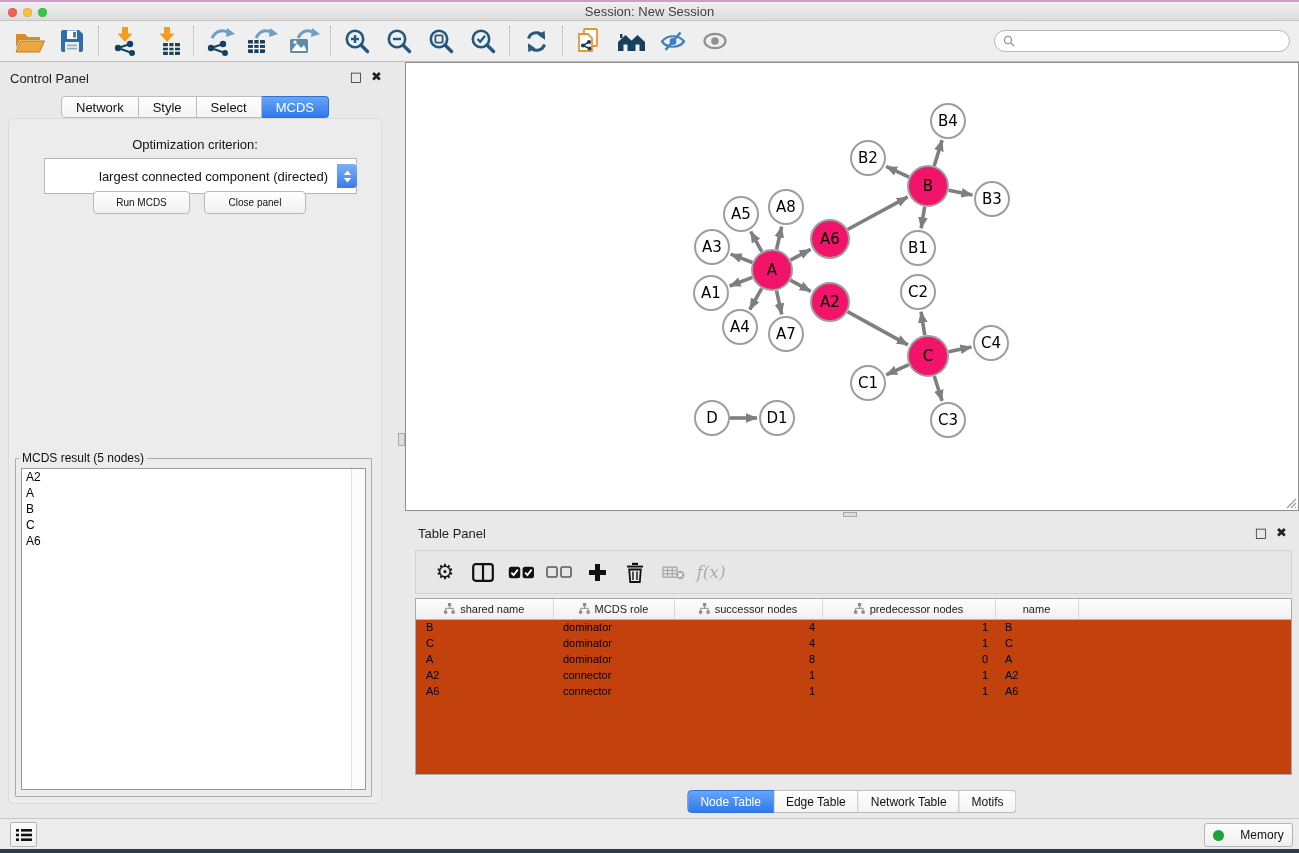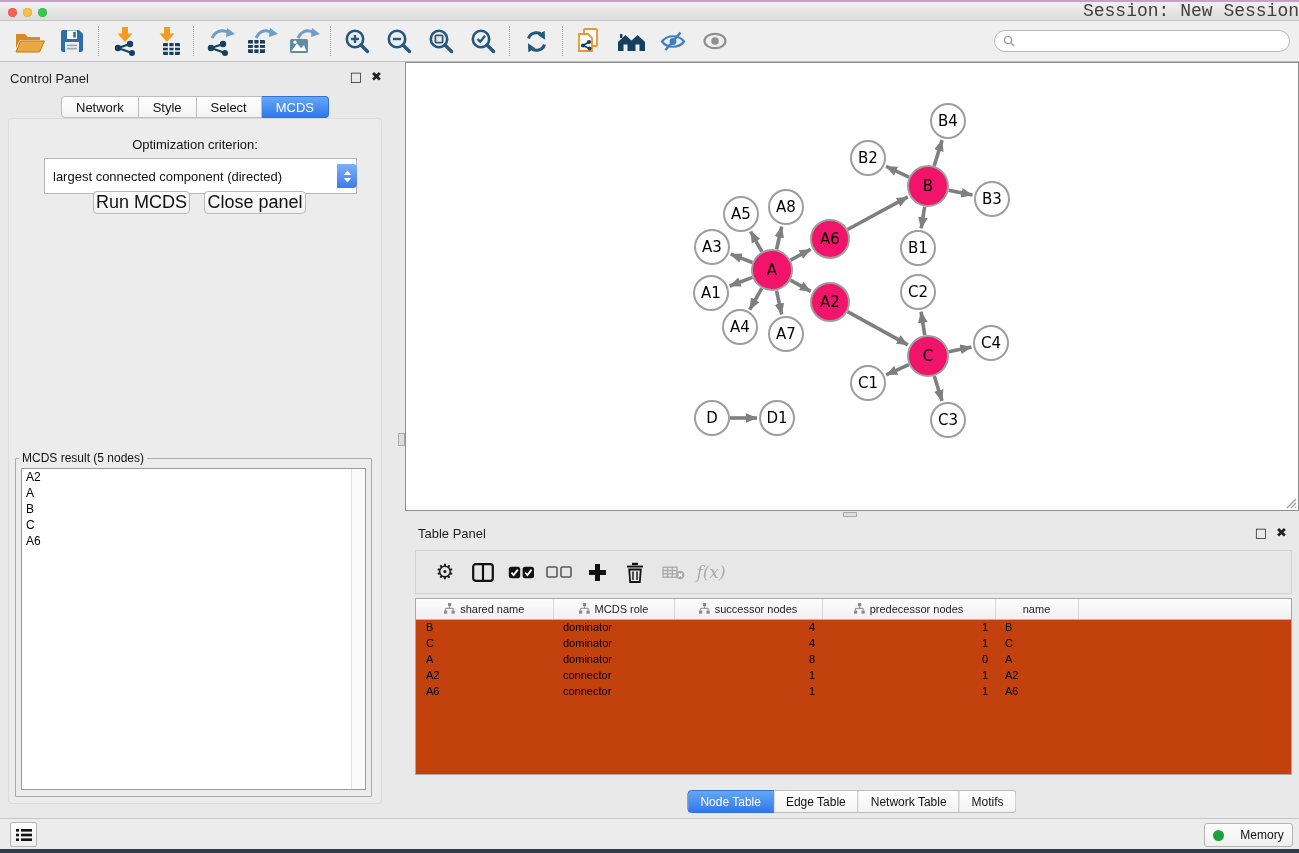--- a/index.html
+++ b/index.html
@@ -7,21 +7,21 @@
   #app { position:relative; width:1299px; height:853px; background:#E9E9E9; overflow:hidden; }
 
   
   #desk-top { position:absolute; left:0; top:0; width:100%; height:2px; background:#CE9BCE; }
   #titlebar { position:absolute; left:0; top:2px; width:100%; height:19px;
               background:linear-gradient(#F0F0F0,#DCDCDC); border-bottom:1px solid #C4C4C4; }
   .lights { position:absolute; display:flex; gap:6px; }
   #titlebar .lights { left:8px; top:6px; }
   .light { width:9px; height:9px; border-radius:50%; box-shadow:inset 0 0 1px rgba(0,0,0,.35); }
   .light.red { background:#F95E57; } .light.yellow { background:#FBBE3E; } .light.green { background:#35C94C; }
-  #titlebar .wtitle { text-align:right; font-size:18px; color:#3F3F3F; line-height:19px;font-family:Liberation Mono, monospace; }
+  #titlebar .wtitle { text-align:center; font-size:13px; color:#3F3F3F; line-height:19px; }
 
   #main-toolbar { position:absolute; left:0; top:21px; width:100%; height:41px; background:#EFEFEF;
                   border-bottom:1px solid #BFBFBF; display:flex; align-items:center; padding:0 9px; }
   .tbtn { width:42px; height:36px; display:flex; align-items:center; justify-content:center; }
   .tsep { width:1px; height:30px; border-left:1px dotted #A9A9A9; margin:0 5px; }
   #toolbar-search { margin-left:auto; width:296px; height:22px; border:1px solid #B8B8B8; border-radius:11px;
                     background:#fff; display:flex; align-items:center; padding:0 8px; gap:5px; }
   #toolbar-search input { border:none; outline:none; flex:1; font-size:12px; background:transparent; }
 
   
@@ -33,26 +33,26 @@
   .seg-tabs { position:absolute; top:34px; left:50%; transform:translateX(-50%); display:flex;border-radius:11px; }
   .seg-tab { height:22px; padding:0 14px; display:flex; align-items:center; font-size:13px; color:#111;
              background:linear-gradient(#FFFFFF,#F3F3F3); border:1px solid #BDBDBD; border-left:none; }
   .seg-tab:first-child { border-left:1px solid #BDBDBD; border-radius:4px 0 0 4px; }
   .seg-tab:last-child { border-radius:0 4px 4px 0; }
   .seg-tab.active { background:linear-gradient(#66A7F5,#2F78EC); color:#fff; border-color:#3070D8; }
   #cp-box { position:absolute; left:8px; top:56px; right:8px; bottom:14px; background:#ECECEC;
             border:1px solid #DBDBDB; border-radius:4px; }
   #opt-label { position:absolute; top:18px; width:100%; text-align:center; font-size:13px; color:#111; }
   #criterion { position:absolute; left:35px; top:39px; width:313px; height:36px; background:#fff;
-               border:1px solid #B5B5B5; border-radius:0; display:flex; align-items:center; }
+               border:1px solid #B5B5B5; border-radius:0; display:flex; align-items:center;padding-left:46px; }
   #criterion .sel-text { flex:1; font-size:13px; color:#111; padding-left:8px; white-space:nowrap; }
   #criterion .stepper { width:20px; height:24px; margin:-1px -1px -1px 0; border-radius:0 4px 4px 0;
                         background:linear-gradient(#7CB1F7,#3A7BEE); display:flex; align-items:center; justify-content:center; }
   .cp-btn { position:absolute; top:72px; height:23px; background:linear-gradient(#FFFFFF,#F1F1F1);
-            border:1px solid #B9B9B9; border-radius:4px; font-size:18px; color:#111;
+            border:1px solid #B9B9B9; border-radius:4px; font-size:10px; color:#111;
             display:flex; align-items:center; justify-content:center; }
   #run-btn { left:84px; width:97px; }
   #closep-btn { left:195px; width:102px; }
   #result-fieldset { position:absolute; left:6px; right:9px; top:332px; bottom:6px; border:1px solid #ABABAB;
                      border-radius:1px; padding:0; }
   #result-fieldset legend { font-size:12px; color:#111; margin-left:3px; padding:0 3px; }
   #result-list { position:absolute; left:5px; right:5px; top:3px; bottom:6px; background:#fff;
                  border:1px solid #9A9A9A; overflow:hidden; }
   .result-item { font-size:12px; line-height:16px; padding-left:4px; color:#000; }
   .vscroll { position:absolute; right:0; top:0; bottom:0; width:14px; background:#FBFBFB; border-left:1px solid #E2E2E2; }

